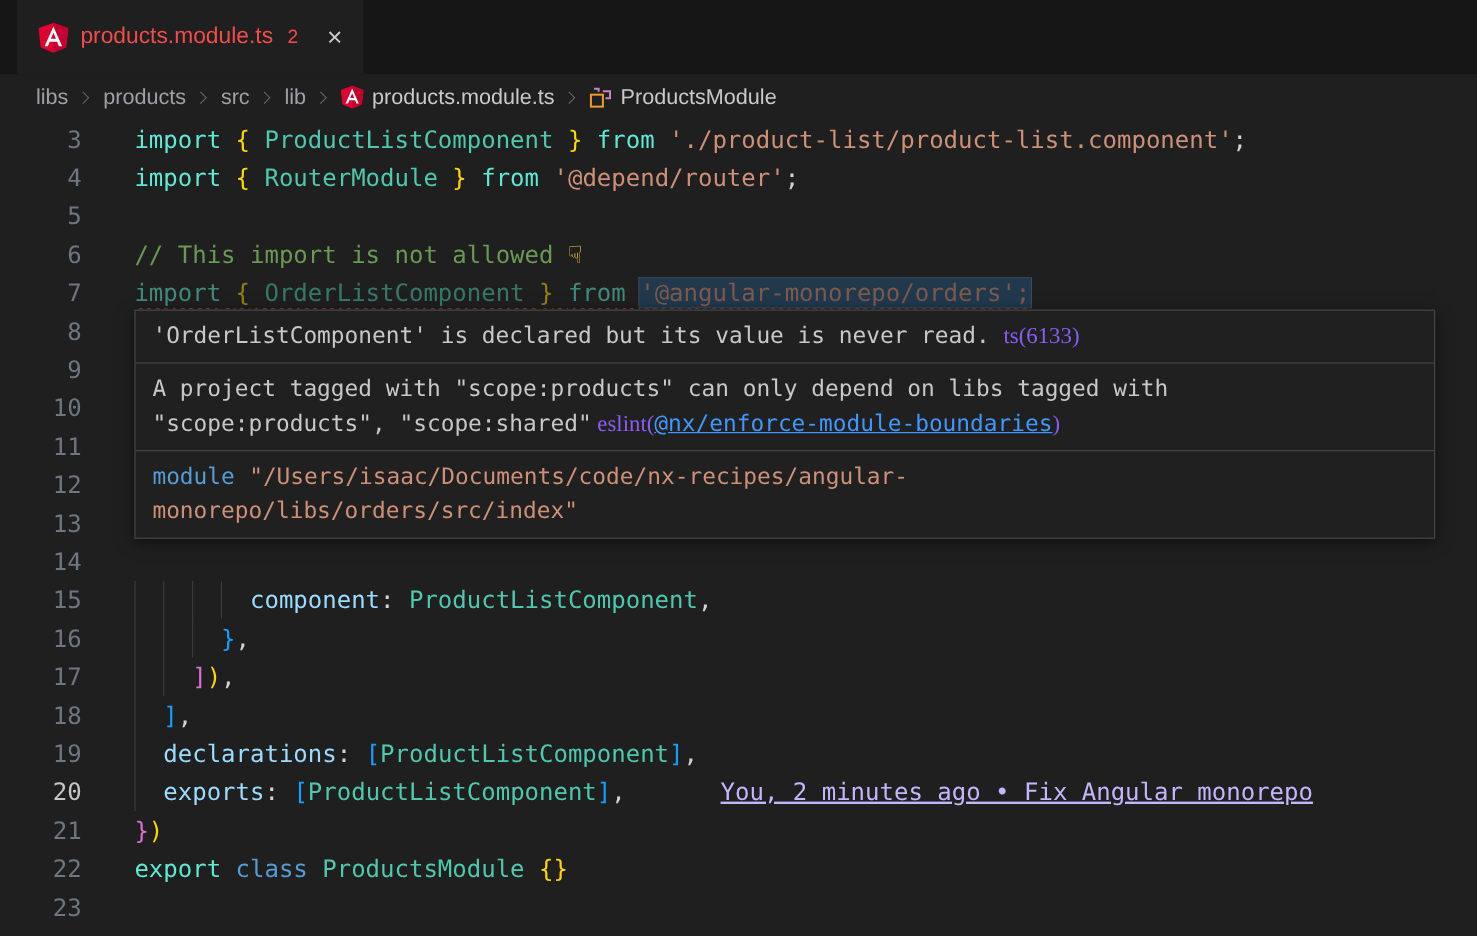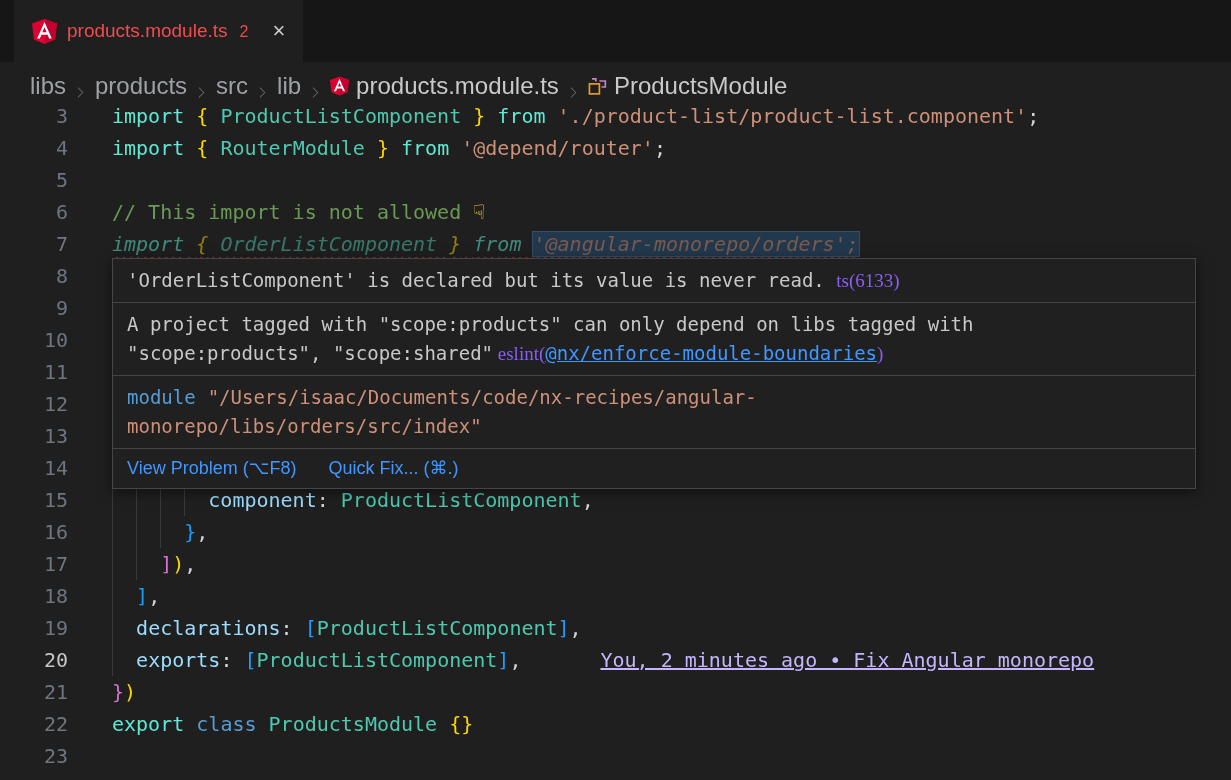--- a/index.html
+++ b/index.html
@@ -7,34 +7,34 @@
   body { background: #1f1f1f; font-family: "Liberation Sans", sans-serif; position: relative; }
 
   
   .tabbar { height: 62px; background: #161616; display: flex; align-items: stretch; padding-left: 14px; }
   .tab { display: flex; align-items: center; gap: 10px; padding: 0 18px; background: #1f1f1f; cursor: pointer; }
   .tab-name { color: #f14c4c; font-size: 19px; }
   .tab-count { color: #f14c4c; font-size: 16px; margin-left: 2px; padding-top: 2px; }
   .tab-close { color: #cccccc; font-size: 22px; margin-left: 14px; line-height: 1; cursor: pointer; }
 
   
-  .breadcrumbs { height: 38px; background: #1f1f1f; display: flex; align-items: flex-end; padding-left: 30px; gap: 7px; font-size: 24px; color: #9da0a6; }
+  .breadcrumbs { height: 38px; background: #1f1f1f; display: flex; align-items: center; padding-left: 30px; gap: 7px; font-size: 18px; color: #9da0a6; }
   .bc-item { cursor: pointer; white-space: nowrap; }
   .bc-with-icon { display: flex; align-items: center; gap: 7px; cursor: pointer; color: #c9c9c9; }
   .bc-chev { display: flex; align-items: center; opacity: .7; }
 
   
   .editor { position: absolute; top: 100px; left: 0; right: 0; bottom: 0; font: 20px/32px "DejaVu Sans Mono", monospace; }
   .line { display: flex; height: 32px; }
   .gutter { width: 68px; flex: none; text-align: right; color: #6e7681; user-select: none; cursor: pointer; }
   .line.current .gutter { color: #c6c6c6; }
   .code { margin-left: 44px; flex: 1; position: relative; white-space: pre; color: #d4d4d4; }
   .guide { position: absolute; top: 0; bottom: 0; width: 1px; background: #3a3a3a; }
   .content.dim { opacity: .52; }
-  .content.squiggle { text-decoration: underline; text-decoration-style: wavy; text-decoration-color: #f14c4c; text-decoration-thickness: 1.3px; text-underline-offset: 5px; font-style: italic; }
+  .content.squiggle { text-decoration: underline; text-decoration-style: wavy; text-decoration-color: #f14c4c; text-decoration-thickness: 1.3px; text-underline-offset: 5px; }
   .blame { color: #c4b5fd; margin-left: 79px; text-decoration: underline; }
 
   .tok-kw  { color: #5eead4; }
   .tok-st  { color: #569cd6; }
   .tok-cls { color: #4ec9b0; }
   .tok-prop{ color: #9cdcfe; }
   .tok-str { color: #ce9178; }
   .tok-cmt { color: #6a9955; }
   .tok-pun { color: #d4d4d4; }
   .tok-b1  { color: #ffd700; }
@@ -212,17 +212,13 @@
     <span class="hp-source">ts(6133)</span>
   </div>
   <div class="hp-section">
     <div>A project tagged with "scope:products" can only depend on libs tagged with</div>
     <div><span>"scope:products", "scope:shared"</span><span class="hp-source"> eslint(</span><a class="hp-link">@nx/enforce-module-boundaries</a><span class="hp-source">)</span></div>
   </div>
   <div class="hp-section hp-code">
     <div><span class="tok-st kw-module">module</span><span class="tok-str">"/Users/isaac/Documents/code/nx-recipes/angular-</span></div>
     <div><span class="tok-str">monorepo/libs/orders/src/index"</span></div>
   </div>
-  <div class="hp-actions">
-    <a>View Problem (⌥F8)</a>
-    <a>Quick Fix... (⌘.)</a>
-  </div>
 </div>
 
 </body></html>

